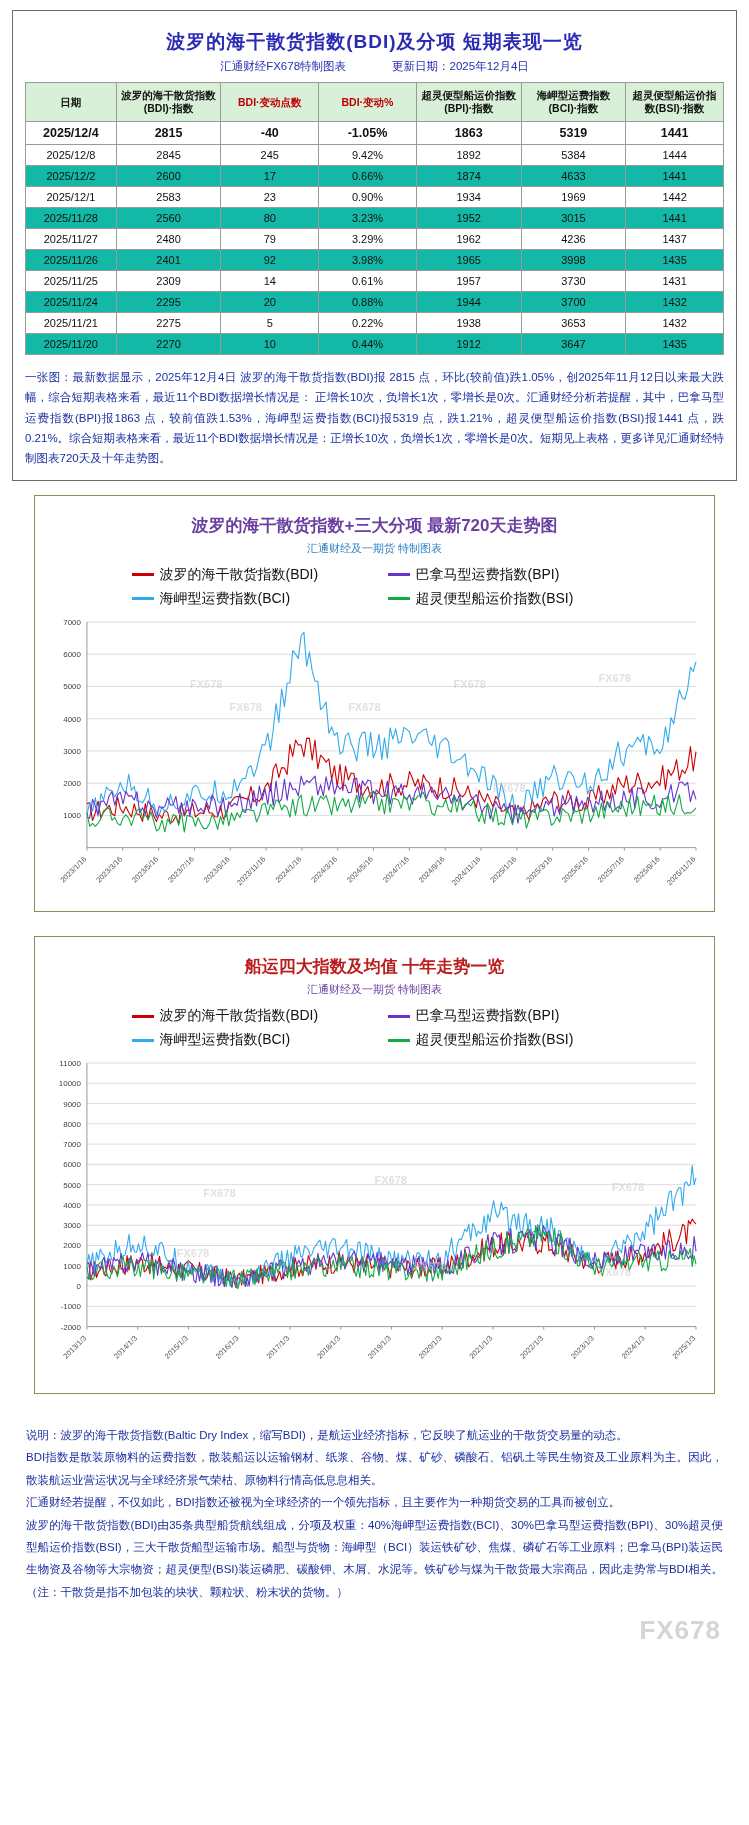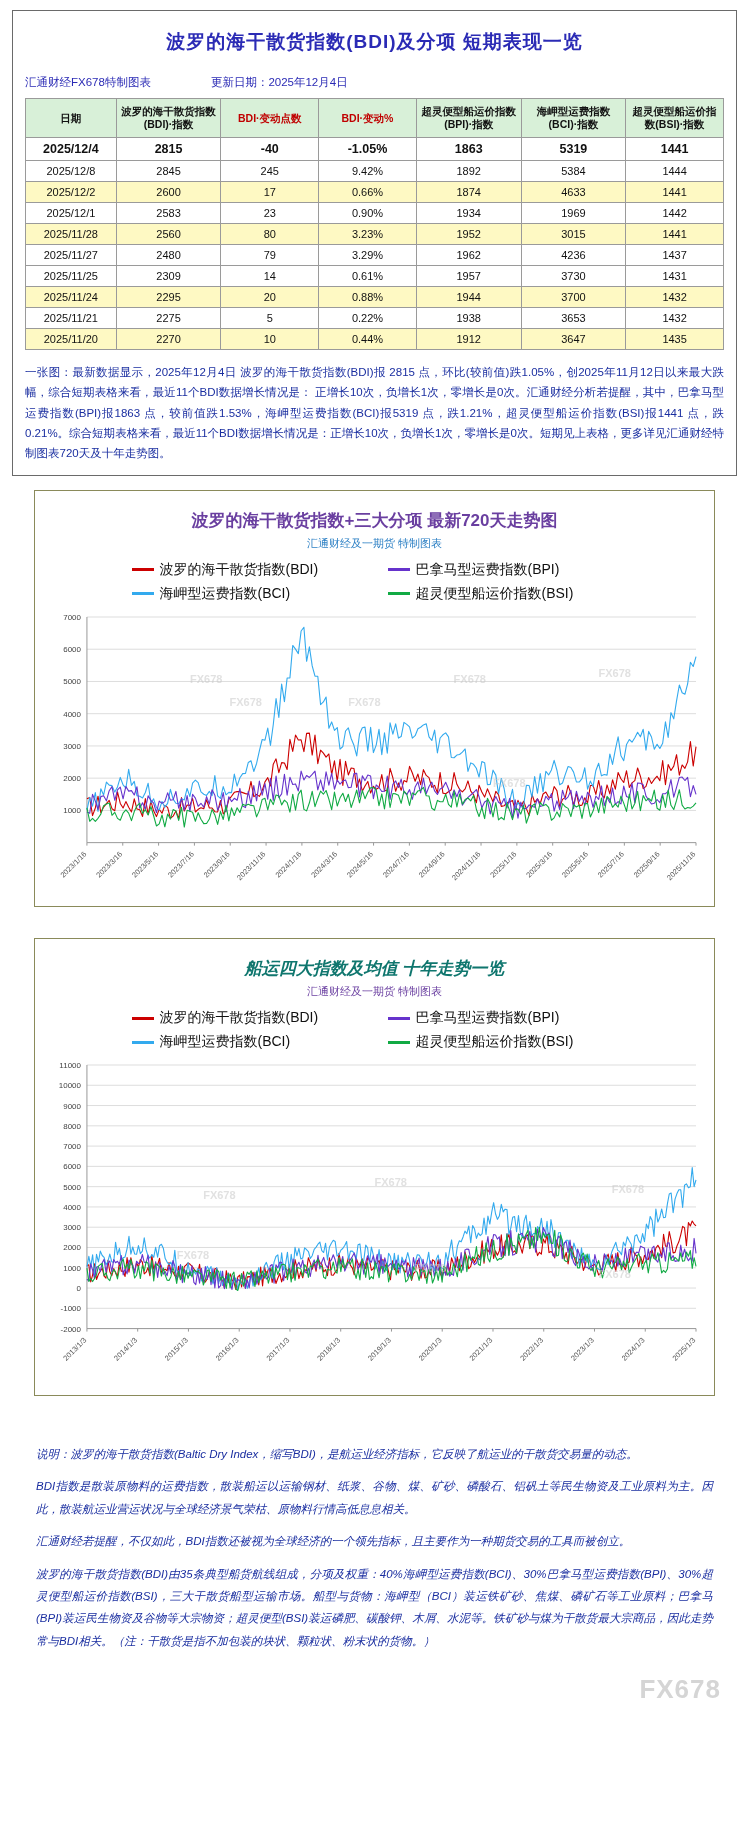--- a/index.html
+++ b/index.html
@@ -22,25 +22,25 @@
   .card-title {
     text-align:center;
     font-size: 19px;
     font-weight: bold;
     color: #2b2bb5;
     letter-spacing: 1px;
     padding: 8px 0 4px 0;
   }
   .card-subline {
     display:flex;
-    gap: 60px;
+    justify-content:center;
+    gap: 46px;
     font-size: 11.5px;
     color: #2b2bb5;
     padding-bottom: 8px;
-    margin-top: 16px;
   }
   table.data {
     width: 100%;
     border-collapse: collapse;
     font-size: 11px;
   }
   table.data th, table.data td {
     border: 1px solid #9a9a9a;
     text-align:center;
     padding: 4px 2px;
@@ -48,21 +48,21 @@
   table.data thead th {
     background: #d8f0d8;
     font-size: 10.5px;
     line-height: 1.25;
     font-weight: bold;
     color:#111;
     padding: 6px 2px;
   }
   table.data thead th.c-red { color:#c00000; }
   table.data tbody tr td { background:#ffffff; }
-  table.data tbody tr.alt td { background:#fef9c3; }
+  table.data tbody tr.alt td { background:#14b8a6; }
   table.data tbody tr.first td {
     font-weight: bold;
     font-size: 12.5px;
     background:#ffffff;
   }
   td.neg { color:#111; }
   .col-date { width: 13%; }
   .col-bdi { width: 15%; }
   .col-chg { width: 14%; }
   .col-pct { width: 14%; }
@@ -75,31 +75,31 @@
     font-size: 11.5px;
     line-height: 1.75;
     color: #1a2ea0;
     text-align: justify;
   }
 
   
   .chart-card {
     border: 1px solid #8a8a5a;
     background:#fff;
-    margin: 0 22px 31px 22px;
+    margin: 0 22px 24px 22px;
     padding: 12px 10px 8px 10px;
   }
   .chart-title {
     text-align:center;
     font-size: 17px;
     font-weight:bold;
     color:#6a3fa0;
     padding-top: 6px;
   }
-  .chart-title.blue { color:#0f766e;font-style:italic; }
+  .chart-title.blue { color:#b91c1c; }
   .chart-sub {
     text-align:center;
     font-size: 11px;
     color:#2b7fc4;
     padding: 4px 0 6px 0;
   }
   .chart-sub.purple { color:#6a3fa0; }
 
   .legend {
     display:flex;
@@ -125,21 +125,21 @@
   }
 
   
   .notes {
     padding: 6px 14px 10px 14px;
     font-size: 11.5px;
     line-height: 1.95;
     color:#1a2ea0;
     text-align: justify;
   }
-  .notes p { margin: 10px; font-style: italic; }
+  .notes p { margin: 0; }
   .footer-brand {
     text-align:right;
     font-size: 26px;
     font-weight:bold;
     color:#d5d5d5;
     padding: 2px 16px 14px 0;
     letter-spacing: 1px;
   }
 </style>
 </head>
@@ -215,20 +215,29 @@
           <td>1441</td>
         </tr>
         <tr>
           <td>2025/11/27</td>
           <td>2480</td>
           <td>79</td>
           <td>3.29%</td>
           <td>1962</td>
           <td>4236</td>
           <td>1437</td>
+        </tr>
+        <tr class="alt">
+          <td>2025/11/26</td>
+          <td>2401</td>
+          <td>92</td>
+          <td>3.98%</td>
+          <td>1965</td>
+          <td>3998</td>
+          <td>1435</td>
         </tr>
         <tr>
           <td>2025/11/25</td>
           <td>2309</td>
           <td>14</td>
           <td>0.61%</td>
           <td>1957</td>
           <td>3730</td>
           <td>1431</td>
         </tr>

